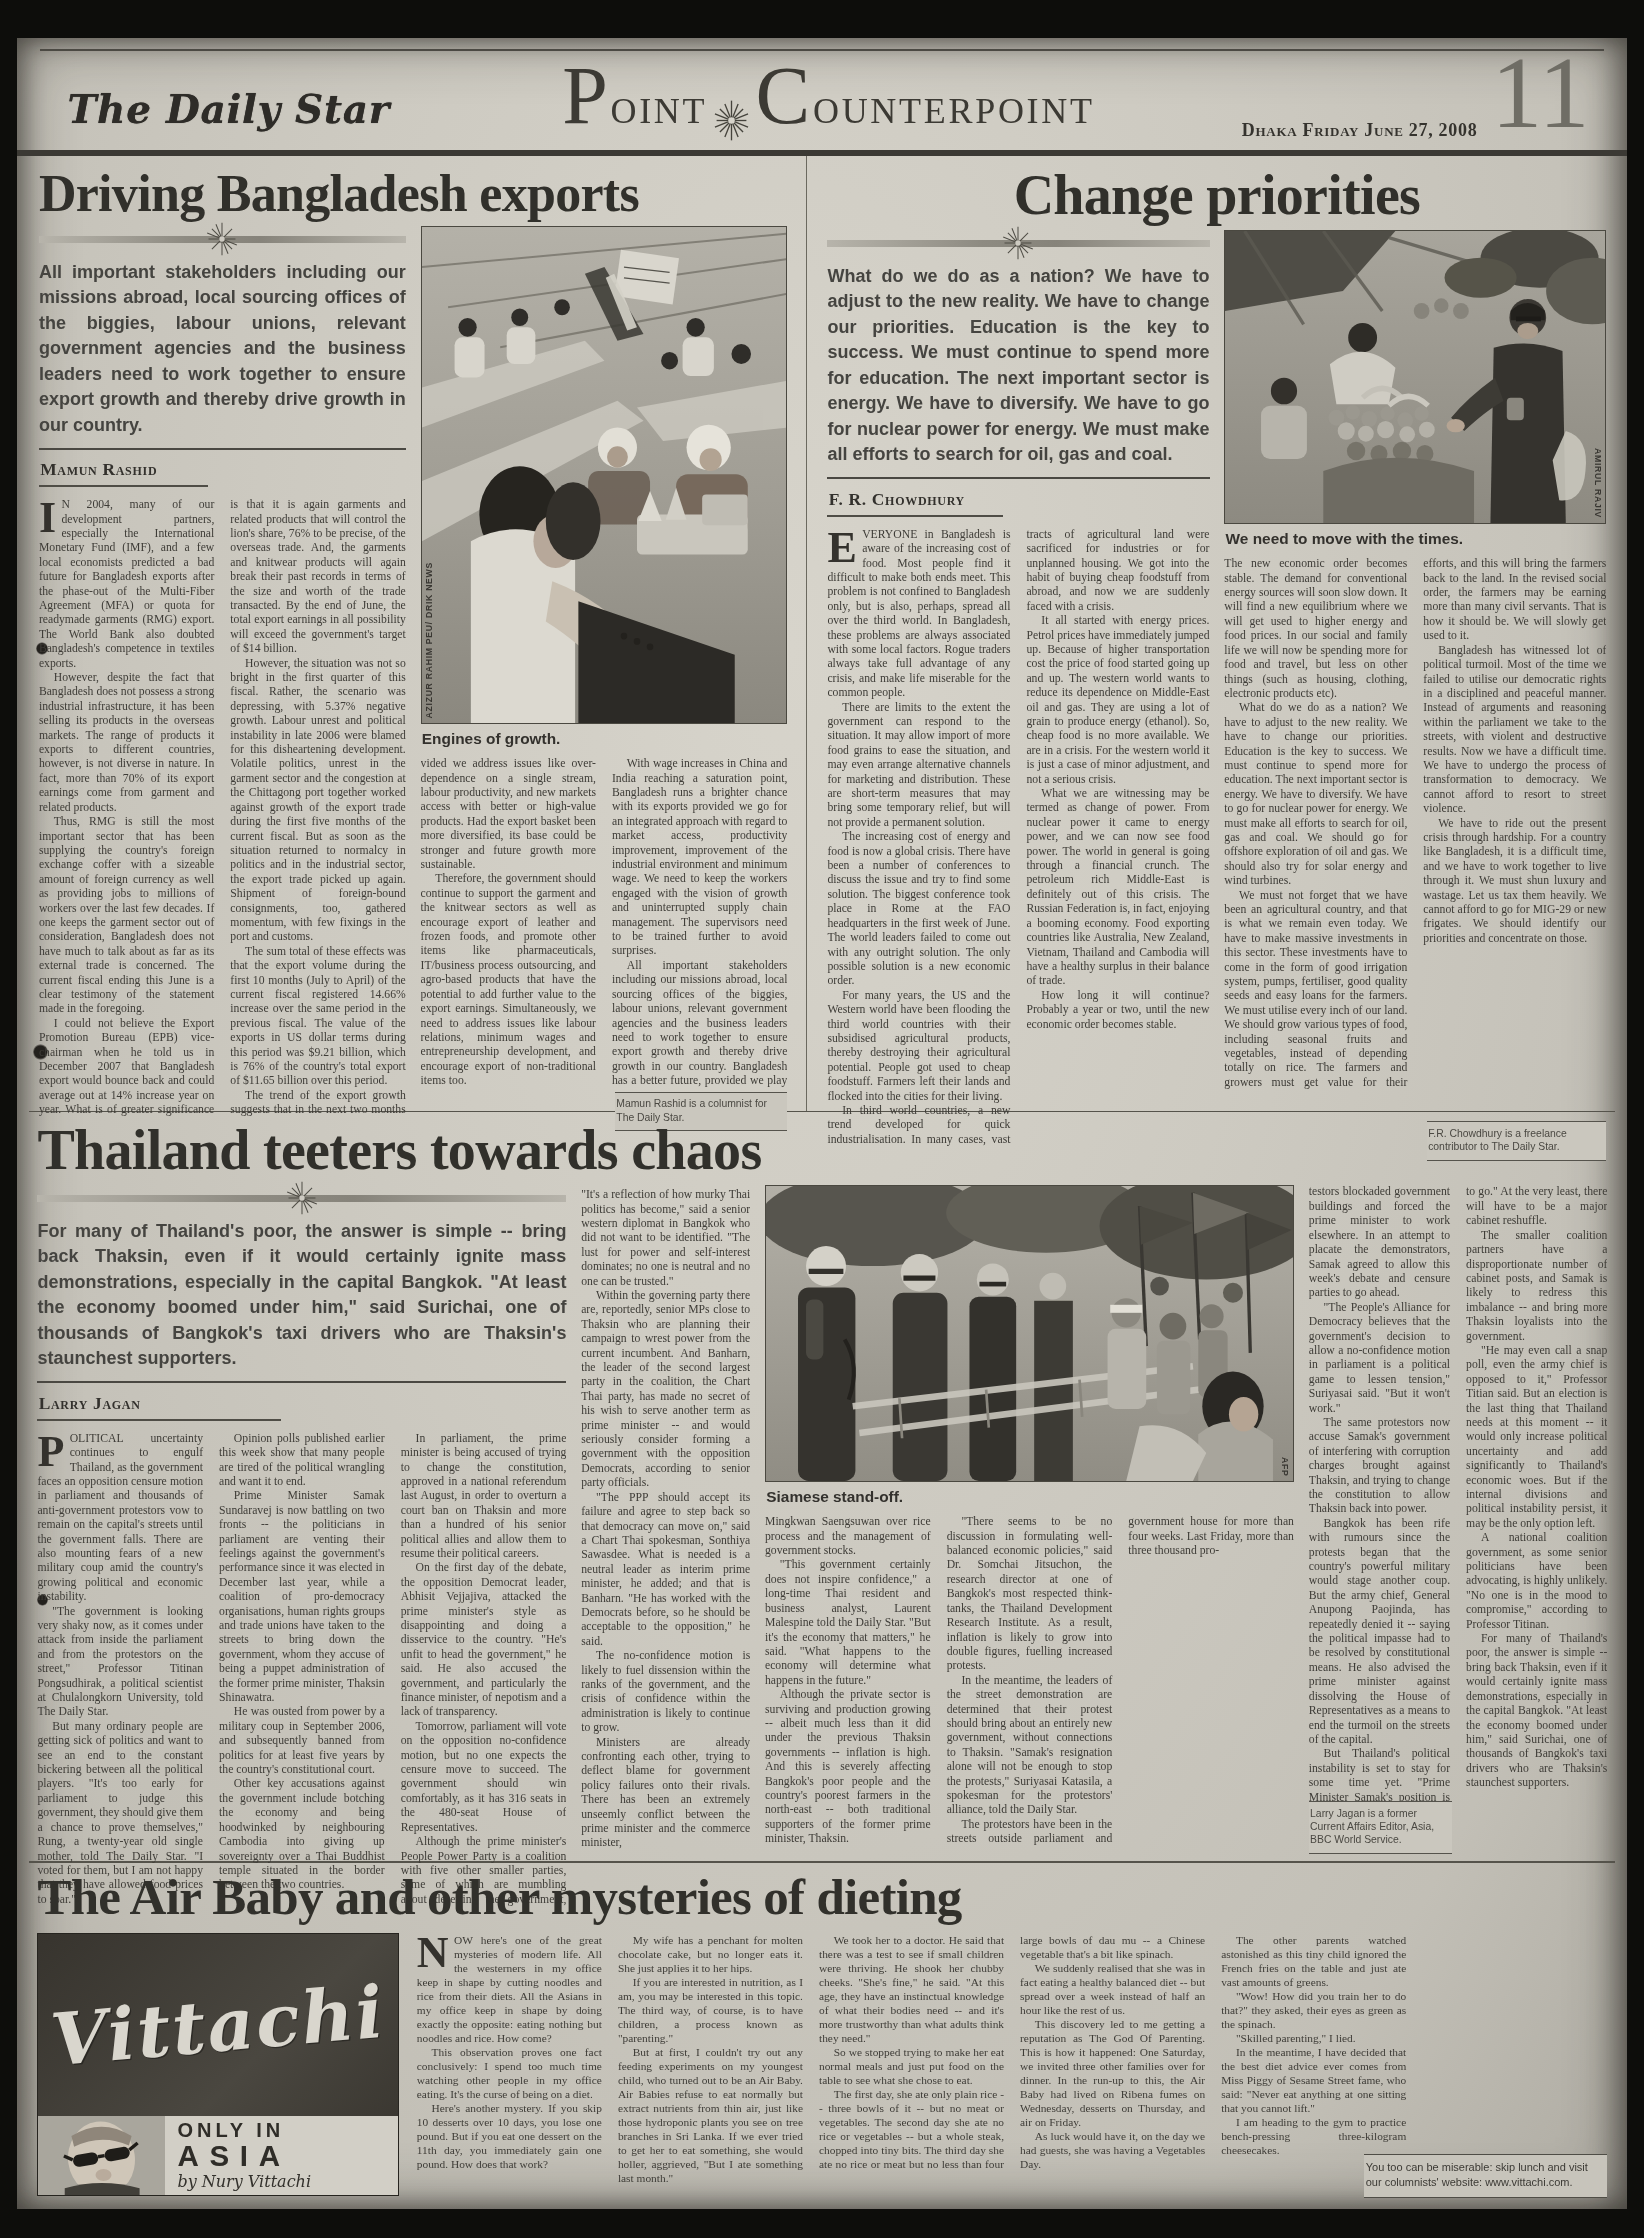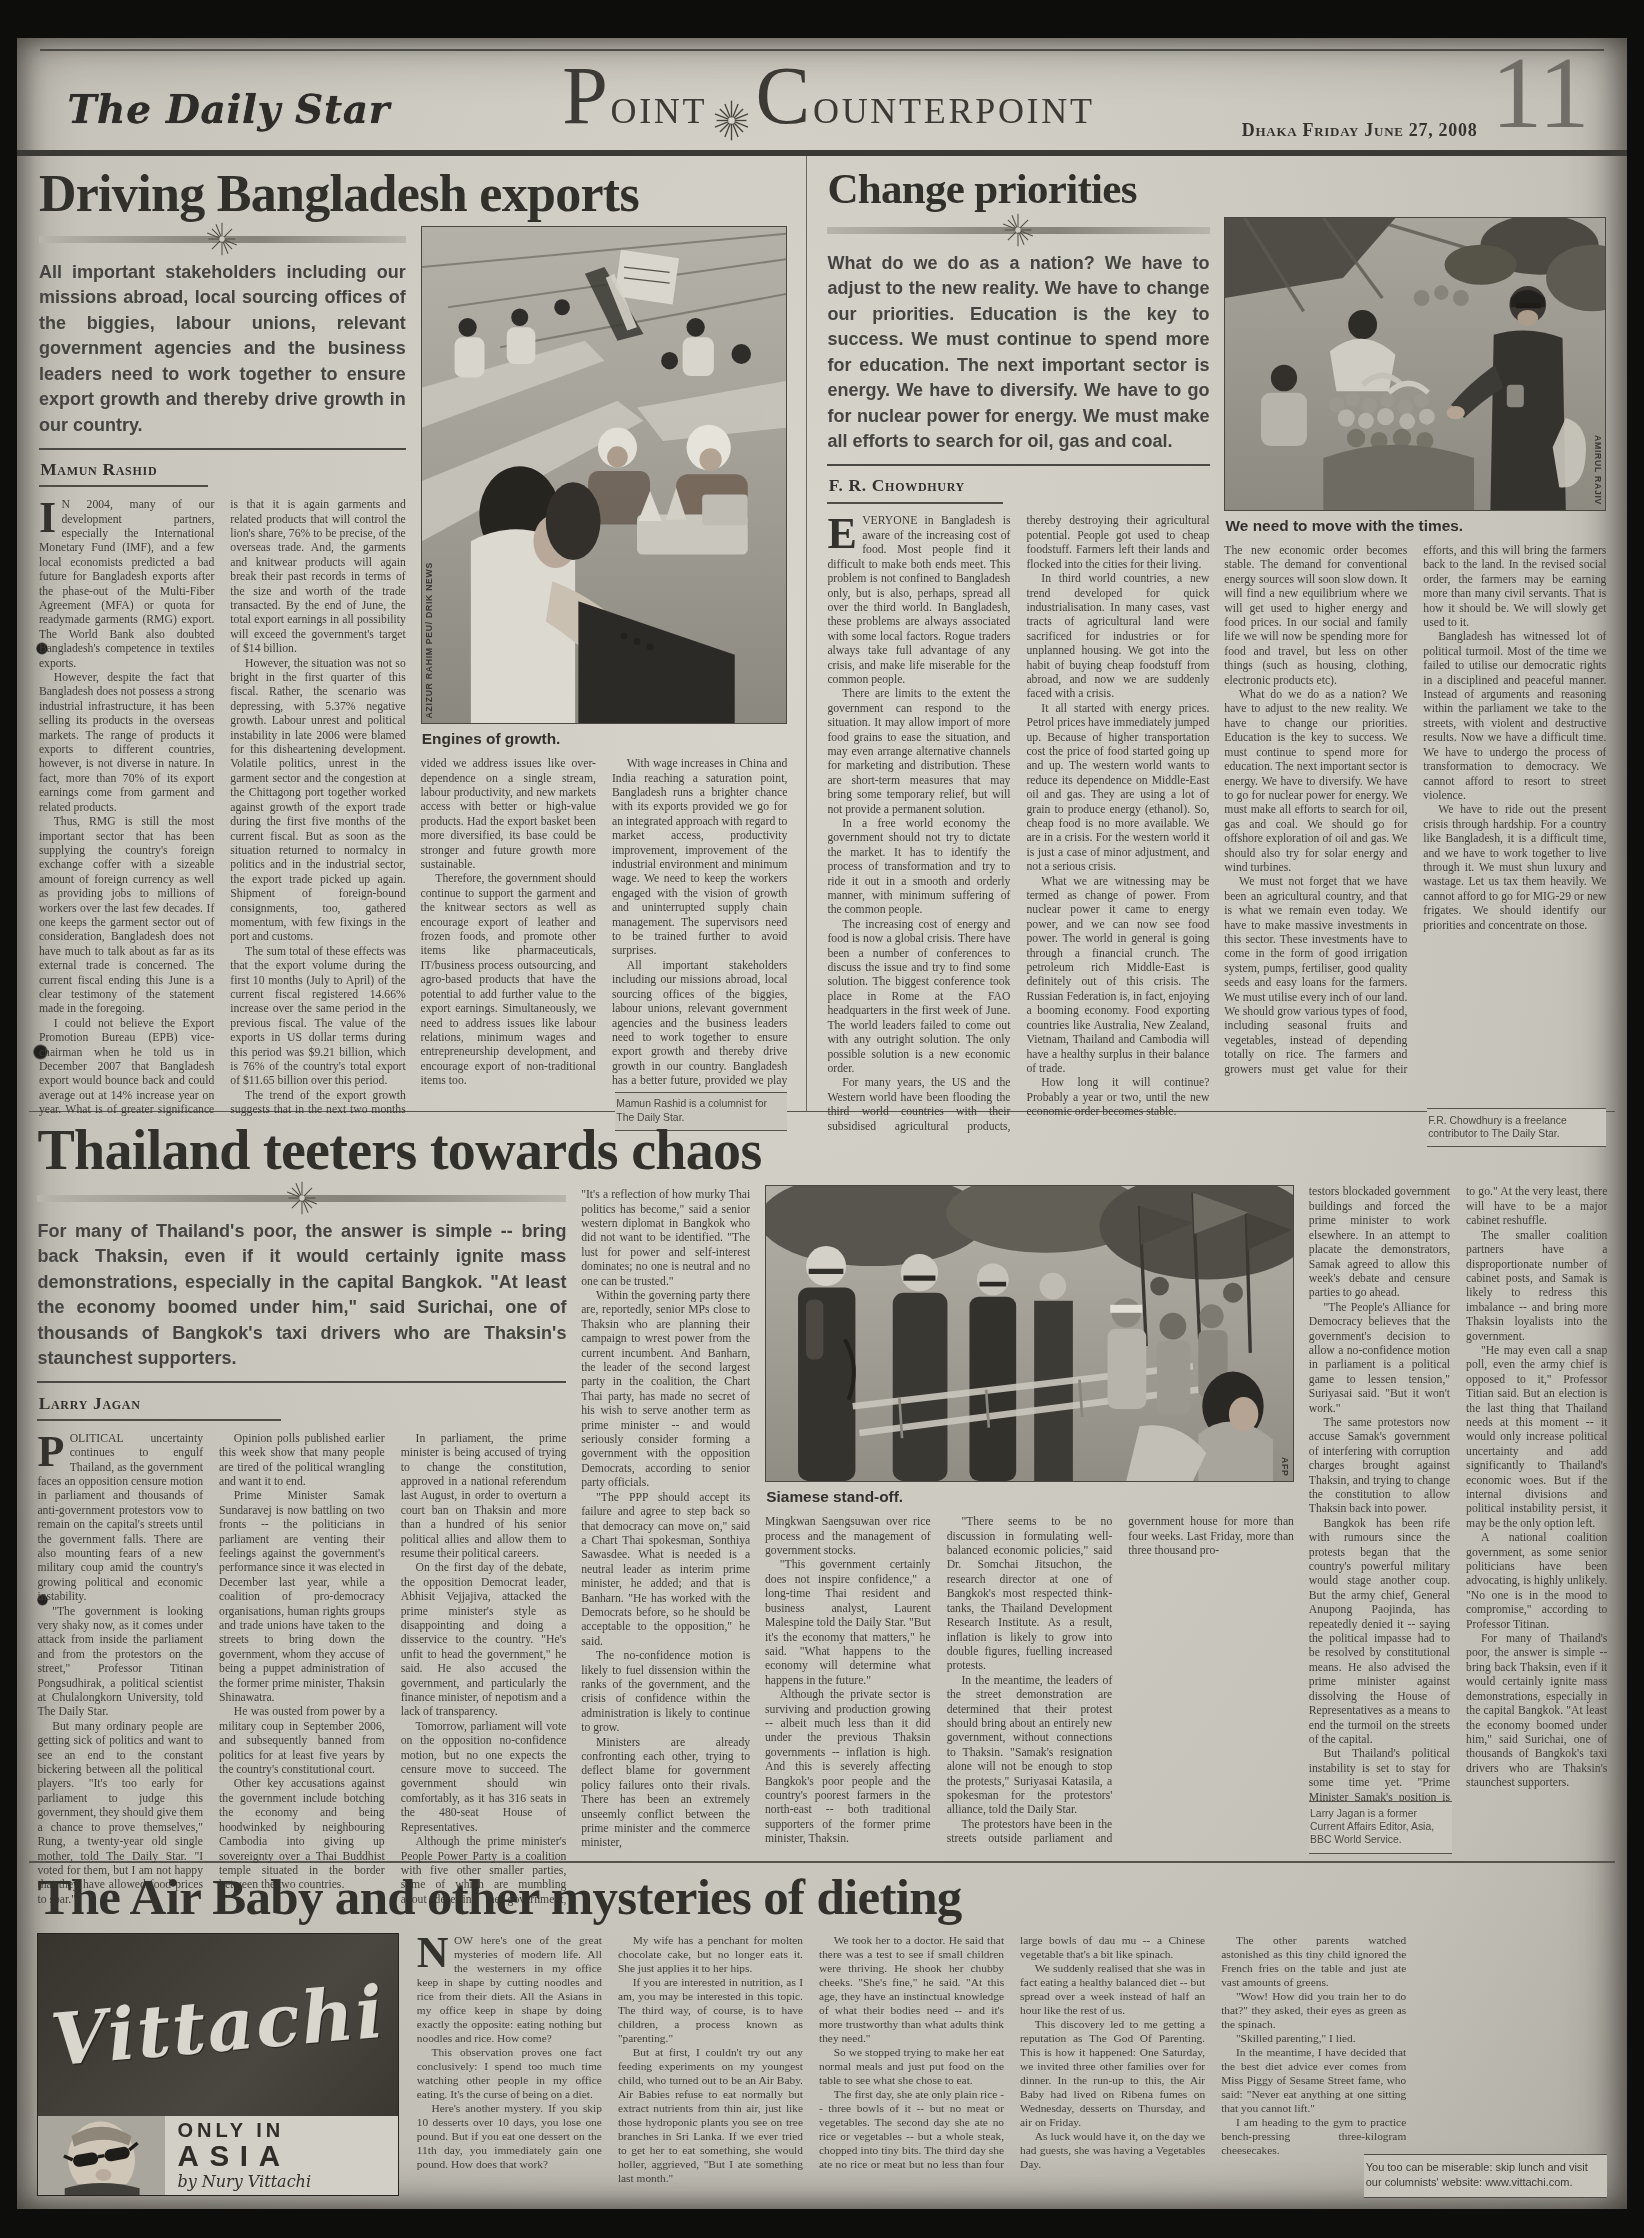--- a/index.html
+++ b/index.html
@@ -50,21 +50,21 @@
      letter-spacing:0.7px;color:#2a2824;writing-mode:vertical-rl;transform:rotate(180deg);opacity:.85;}
   .credit-left{left:2.7px;} .credit-right{right:2.7px;transform:none;}
   .attribution{font-family:"Liberation Sans",sans-serif;font-size:10.4px;line-height:13.4px;color:#4a4842;
      border-top:1.3px solid #55534c;border-bottom:1.3px solid #55534c;padding:4.7px 1.3px 6px 1.3px;background:#cac7be;}
   .attr-abs{position:absolute;bottom:0;right:0;width:47%;}
   .rel{position:relative;}
   
   .art-exports{width:790px;border-right:1.3px solid #6b695f;padding:10.7px 19px 0 21.5px;}
   .art-priorities{width:819px;padding:10.7px 20px 0 20px;}
   .art-exports .headline{font-size:52px;}
-  .art-priorities .headline{font-size:43px;}
+  .art-priorities .headline{font-size:56px;text-align:center;}
   .halves{display:flex;gap:14.8px;}
   .half{flex:1 1 0;min-width:0;position:relative;}
   .ph-factory{height:498px;}
   .ph-market{height:294px;}
   
   .art-thailand{height:749px;padding:9.4px 20px 0 20px;}
   .art-thailand .headline{font-size:56px;width:62%;}
   .th-grid{display:flex;gap:14.8px;height:671px;margin-top:4px;}
   .th-left{width:529px;flex:none;}
   .th-mid{width:169px;flex:none;padding-top:2.7px;}
@@ -251,21 +251,20 @@
                   <line x1="-9" y1="-22" x2="9" y2="22"></line>
               </g>
                 <circle r="4" fill="#cdcac1"></circle>
             </svg>
           </div>
           <p class="standfirst">What do we do as a nation? We have to adjust to the new reality. We have to change our priorities. Education is the key to success. We must continue to spend more for education. The next important sector is energy. We have to diversify. We have to go for nuclear power for energy. We must make all efforts to search for oil, gas and coal.</p>
           <div class="byline">F. R. Chowdhury</div>
           <div class="bodycols c2 h940 drop">
               <p>EVERYONE in Bangladesh is aware of the increasing cost of food. Most people find it difficult to make both ends meet. This problem is not confined to Bangladesh only, but is also, perhaps, spread all over the third world. In Bangladesh, these problems are always associated with some local factors. Rogue traders always take full advantage of any crisis, and make life miserable for the common people.</p>
               <p>There are limits to the extent the government can respond to the situation. It may allow import of more food grains to ease the situation, and may even arrange alternative channels for marketing and distribution. These are short-term measures that may bring some temporary relief, but will not provide a permanent solution.</p>
-              <p>In a free world economy the government should not try to dictate the market. It has to identify the process of transformation and try to ride it out in a smooth and orderly manner, with minimum suffering of the common people.</p>
               <p>The increasing cost of energy and food is now a global crisis. There have been a number of conferences to discuss the issue and try to find some solution. The biggest conference took place in Rome at the FAO headquarters in the first week of June. The world leaders failed to come out with any outright solution. The only possible solution is a new economic order.</p>
               <p>For many years, the US and the Western world have been flooding the third world countries with their subsidised agricultural products, thereby destroying their agricultural potential. People got used to cheap foodstuff. Farmers left their lands and flocked into the cities for their living.</p>
               <p>In third world countries, a new trend developed for quick industrialisation. In many cases, vast tracts of agricultural land were sacrificed for industries or for unplanned housing. We got into the habit of buying cheap foodstuff from abroad, and now we are suddenly faced with a crisis.</p>
               <p>It all started with energy prices. Petrol prices have immediately jumped up. Because of higher transportation cost the price of food started going up and up. The western world wants to reduce its dependence on Middle-East oil and gas. They are using a lot of grain to produce energy (ethanol). So, cheap food is no more available. We are in a crisis. For the western world it is just a case of minor adjustment, and not a serious crisis.</p>
               <p>What we are witnessing may be termed as change of power. From nuclear power it came to energy power, and we can now see food power. The world in general is going through a financial crunch. The petroleum rich Middle-East is definitely out of this crisis. The Russian Federation is, in fact, enjoying a booming economy. Food exporting countries like Australia, New Zealand, Vietnam, Thailand and Cambodia will have a healthy surplus in their balance of trade.</p>
               <p>How long it will continue? Probably a year or two, until the new economic order becomes stable.</p>
             </div>
         </div>
         <div class="half">
           <figure class="photo ph-market">

